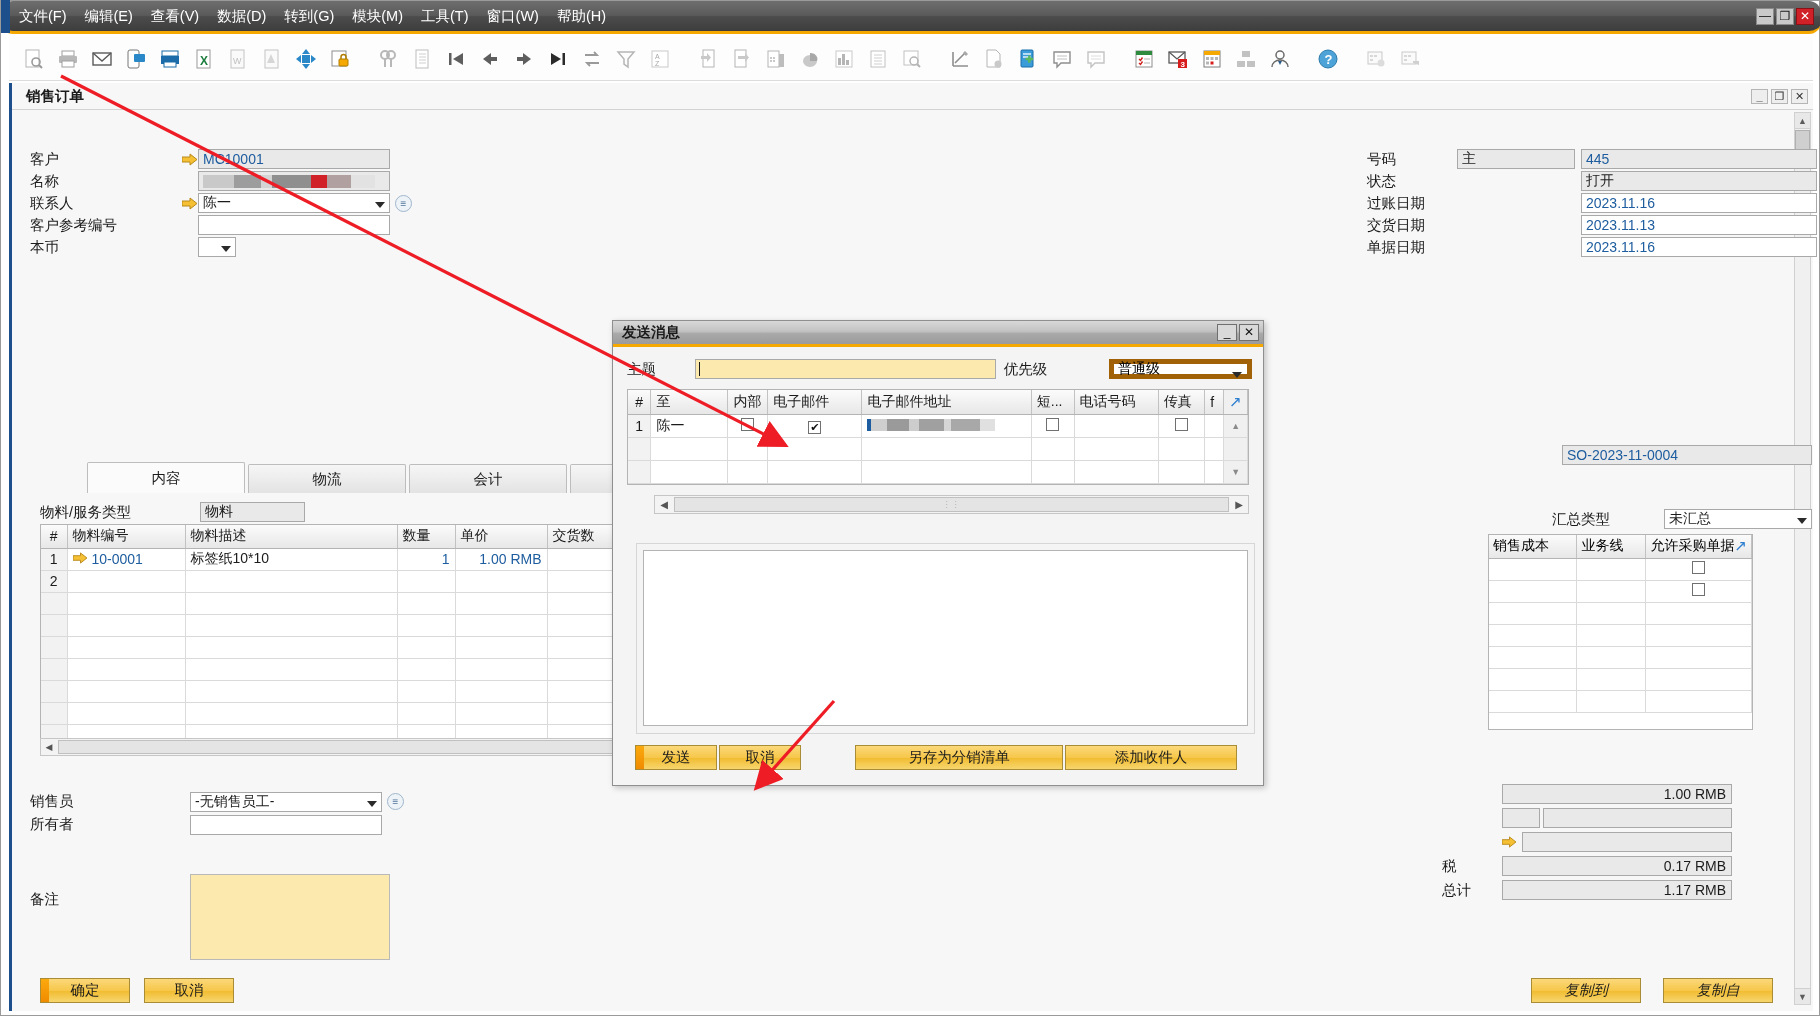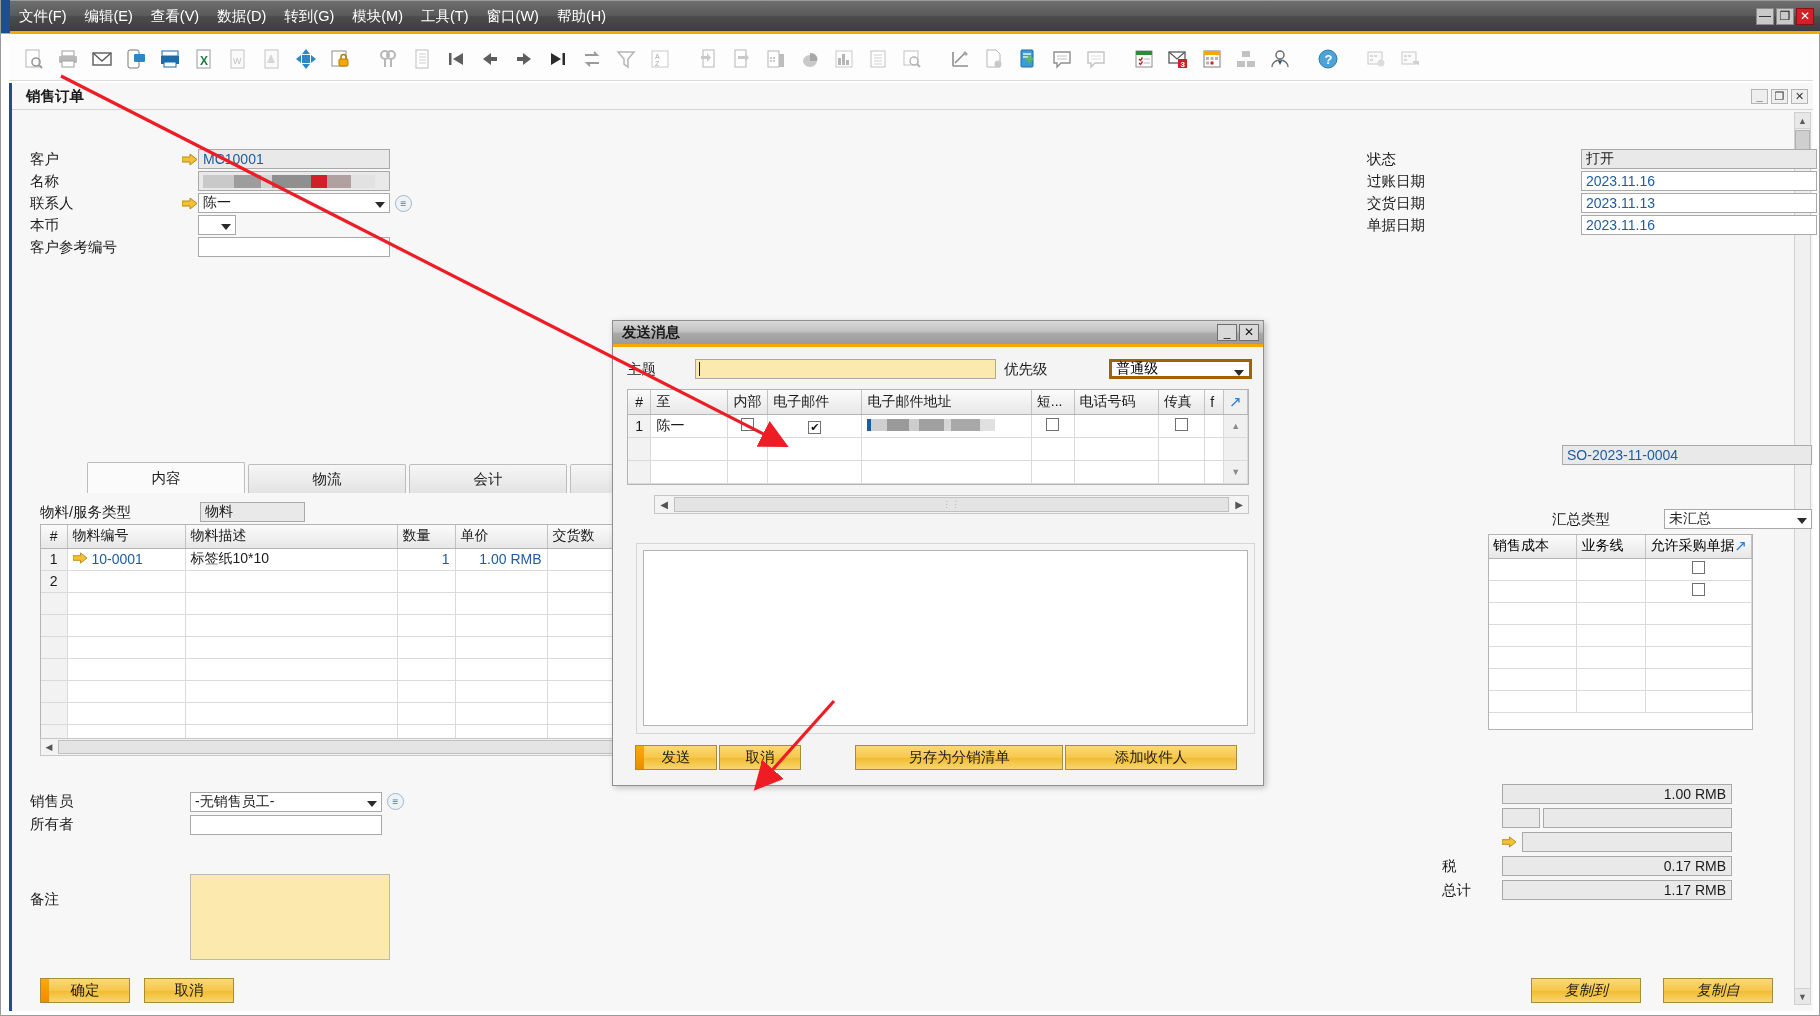--- a/index.html
+++ b/index.html
@@ -17,20 +17,21 @@
     border: 1px solid #9a9a9a;
   }
 
   
   .menubar {
     position: absolute; left: 0; top: 0;
     width: 1820px; height: 33px;
     background: linear-gradient(to bottom,#6e6e6e 0%,#5a5a5a 48%,#4c4c4c 52%,#3d3d3d 100%);
     display: flex; align-items: center;
     border-bottom: 3px solid #f5a800;
+    border-radius: 12px;
   }
   .menubar .leftedge {
     width: 9px; height: 33px; background: #1d4f8c; flex: 0 0 9px;
   }
   .menu-item {
     color: #ffffff; font-size: 14.5px; padding: 2px 9px;
     white-space: nowrap; cursor: default;
   }
   .winbtns {
     margin-left: auto; display: flex; align-items: center;
@@ -273,21 +274,21 @@
 
   .subjrow { position:absolute; left:14px; top:12px; display:flex; align-items:center; width: 625px;}
   .subjrow .lbl { width: 72px; }
   .subj-input {
     width: 320px; height: 20px; background:#fbe9ae; border:1px solid #a9a9a9;
     display:flex; align-items:center; padding-left:3px;
   }
   .caret { width:1px; height:14px; background:#1a1a1a; }
   .subjrow .prio-lbl { margin-left: 8px; width: 112px; }
   .prio-dd {
-    width: 150px; height: 20px; background:#fff; border:3px solid #a16207;
+    width: 150px; height: 20px; background:#fff; border:5px solid #a16207;
     position:relative; display:flex; align-items:center; padding:0 18px 0 4px; font-size:14px;
   }
   .prio-dd::after {
     content:""; position:absolute; right:5px; top:8px;
     border-left:5px solid transparent; border-right:5px solid transparent;
     border-top:6px solid #2a2a2a;
   }
 
   .recip-grid {
     position:absolute; left:14px; top:42px; width:622px;
@@ -738,32 +739,37 @@
           <span class="lbl">联系人</span>
           <span class="arrow-link">
             <svg width="16" height="13" viewBox="0 0 16 13">
                 <polygon points="0,4 8,4 8,1 15,6.5 8,12 8,9 0,9" fill="#f5c033" stroke="#b8881a"></polygon>
               </svg>
           </span>
           <span class="dd" style="width:192px">陈一</span>
           <span class="notebtn">≡</span>
         </div>
         <div class="hrow">
+          <span class="lbl">客户参考编号</span>
+          <span class="slot"></span>
+          <span class="fld white" style="width:192px"></span>
+        </div>
+        <div class="hrow">
           <span class="lbl">本币</span>
           <span class="slot"></span>
           <span class="dd" style="width:38px"></span>
         </div>
-        <div class="hrow">
-          <span class="lbl">客户参考编号</span>
-          <span class="slot"></span>
-          <span class="fld white" style="width:192px"></span>
-        </div>
       </div>
 
       <div class="hdr-right">
+        <div class="hrow2">
+          <span class="lbl">号码</span>
+          <span class="fld" style="width:118px">主</span>
+          <span class="fld blue" style="width:236px;margin-left:6px">445</span>
+        </div>
         <div class="hrow2">
           <span class="lbl">状态</span>
           <span style="width:124px"></span>
           <span class="fld" style="width:236px">打开</span>
         </div>
         <div class="hrow2">
           <span class="lbl">过账日期</span>
           <span style="width:124px"></span>
           <span class="fld white blue" style="width:236px">2023.11.16</span>
         </div>

